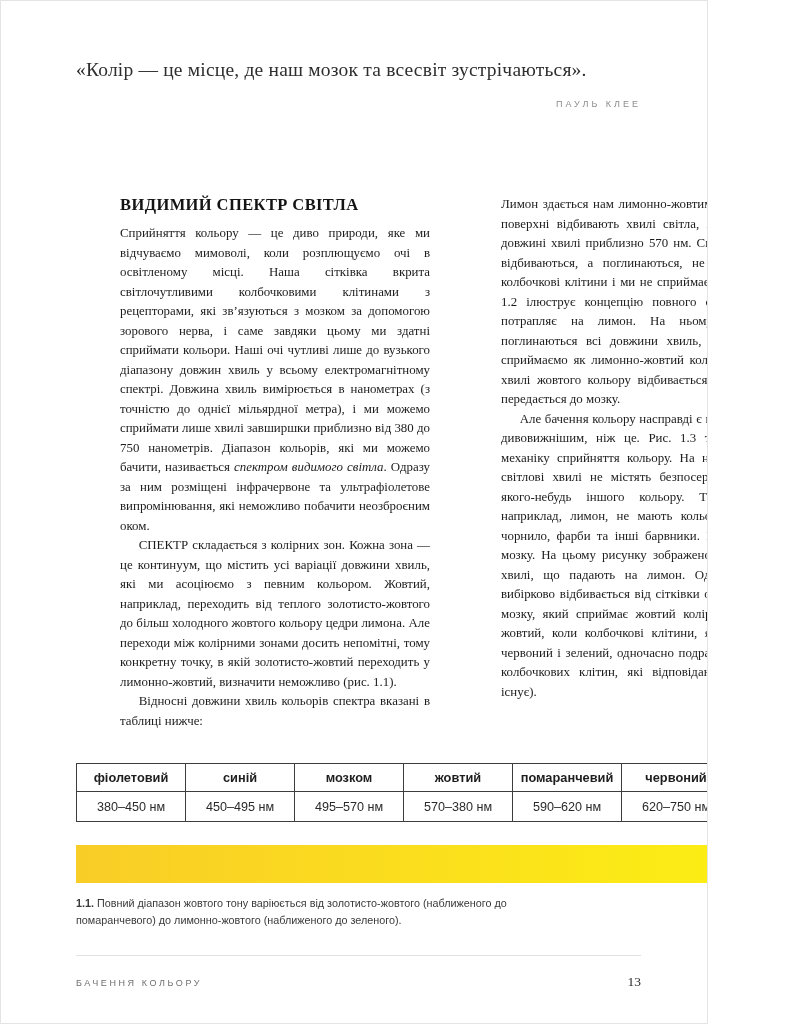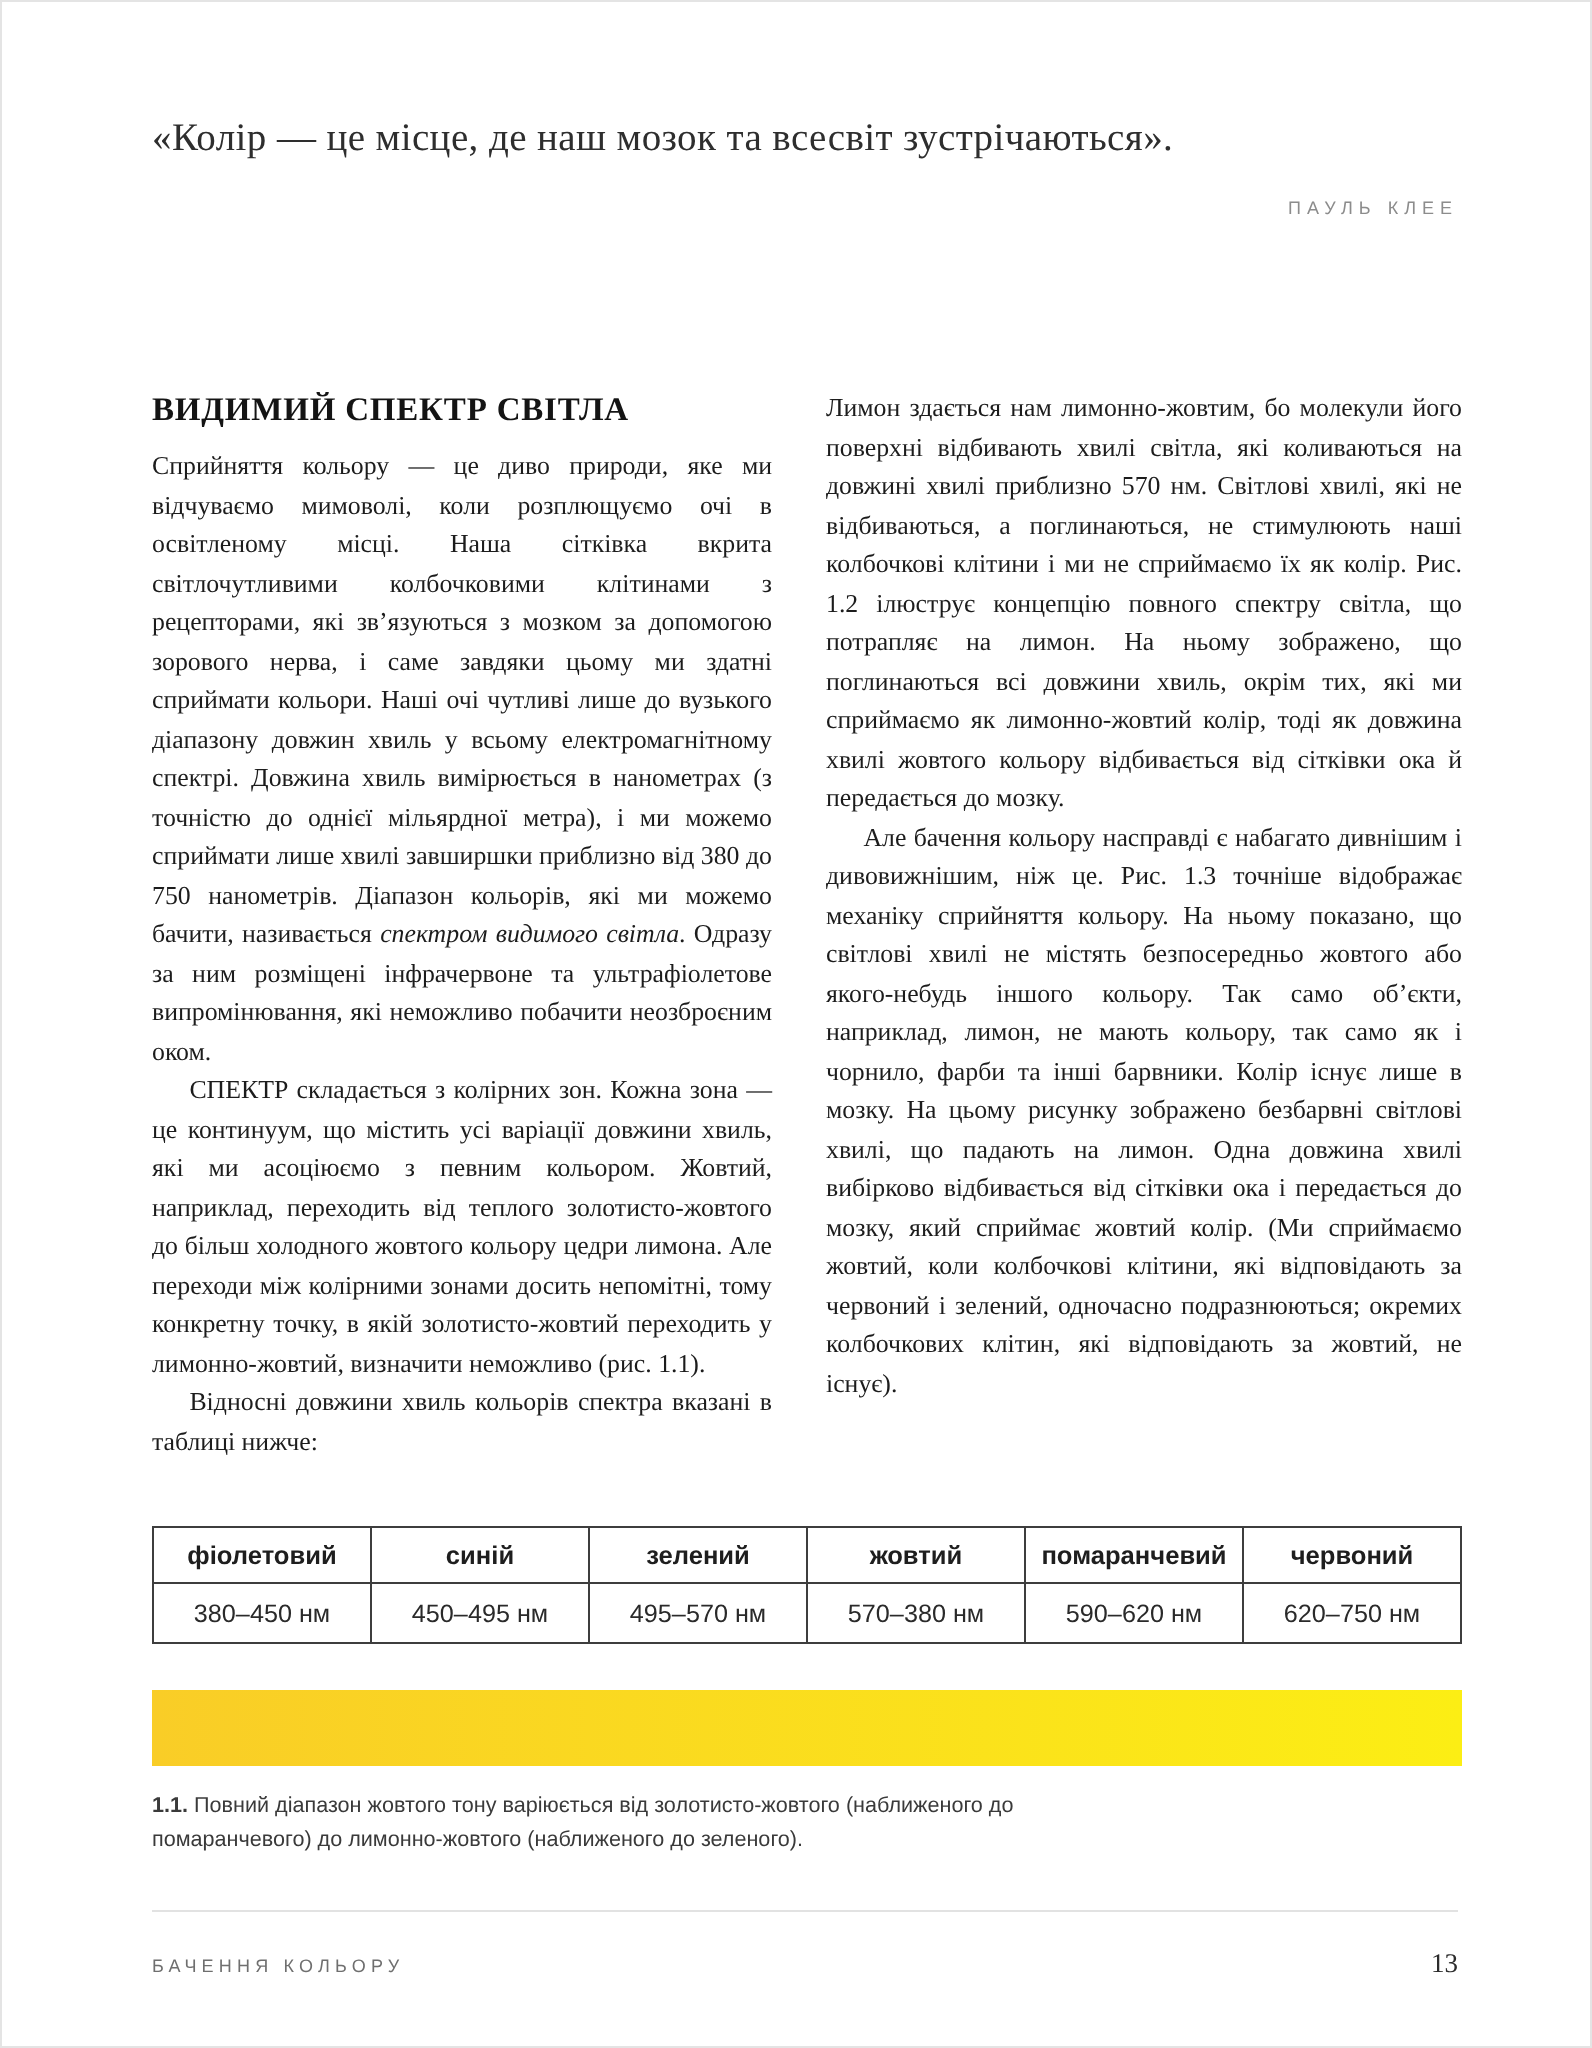--- a/index.html
+++ b/index.html
@@ -1,20 +1,20 @@
 <!DOCTYPE html>
 <html lang="uk"><head>
 <meta charset="utf-8">
 <style>
   * { margin: 0; padding: 0; box-sizing: border-box; }
   html, body { background: #fff; }
   body { width: 796px; height: 1024px; font-family: "Liberation Serif", serif; }
   .page {
     position: relative;
-    width: 796px; height: 1024px;
+    width: 708px; height: 1024px;
     background: #fff;
     border: 1px solid #e4e4e4;
     padding: 56px 66px 0 75px;
     overflow: hidden;
   }
   .quote {
     font-family: "Liberation Serif", serif;
     font-size: 19.5px;
     line-height: 1.35;
     color: #2e2e2e;
@@ -28,21 +28,21 @@
     letter-spacing: 3px;
     text-transform: uppercase;
     color: #8c8c8c;
   }
   .columns {
     display: flex;
     gap: 27px;
     margin-top: 86px;
     min-height: 552px;
   }
-  .col { text-align: justify; }
+  .col { text-align: justify; margin-left: 44px; }
   .col-left  { width: 310px; flex: 0 0 310px; }
   .col-right { width: 318px; flex: 0 0 318px; }
   .col h2 {
     font-family: "Liberation Serif", serif;
     font-size: 16.5px;
     font-weight: bold;
     letter-spacing: 0.4px;
     color: #141414;
     margin-bottom: 9px;
     text-align: left;
@@ -125,21 +125,21 @@
       <p>Лимон здається нам лимонно-жовтим, бо молекули його поверхні відбивають хвилі світла, які коливаються на довжині хвилі приблизно 570 нм. Світлові хвилі, які не відбиваються, а поглинаються, не стимулюють наші колбочкові клітини і ми не сприймаємо їх як колір. Рис. 1.2 ілюструє концепцію повного спектру світла, що потрапляє на лимон. На ньому зображено, що поглинаються всі довжини хвиль, окрім тих, які ми сприймаємо як лимонно-жовтий колір, тоді як довжина хвилі жовтого кольору відбивається від сітківки ока й передається до мозку.</p>
       <p class="indent">Але бачення кольору насправді є набагато дивнішим і дивовижнішим, ніж це. Рис. 1.3 точніше відображає механіку сприйняття кольору. На ньому показано, що світлові хвилі не містять безпосередньо жовтого або якого-небудь іншого кольору. Так само об’єкти, наприклад, лимон, не мають кольору, так само як і чорнило, фарби та інші барвники. Колір існує лише в мозку. На цьому рисунку зображено безбарвні світлові хвилі, що падають на лимон. Одна довжина хвилі вибірково відбивається від сітківки ока і передається до мозку, який сприймає жовтий колір. (Ми сприймаємо жовтий, коли колбочкові клітини, які відповідають за червоний і зелений, одночасно подразнюються; окремих колбочкових клітин, які відповідають за жовтий, не існує).</p>
     </div>
   </div>
 
   <table class="spectrum">
     <tbody>
         <tr>
       <th>фіолетовий</th>
       <th>синій</th>
-      <th>зелений</th>
+      <th>мозком</th>
       <th>жовтий</th>
       <th>помаранчевий</th>
       <th>червоний</th>
     </tr>
     <tr>
       <td>380–450 нм</td>
       <td>450–495 нм</td>
       <td>495–570 нм</td>
       <td>570–380 нм</td>
       <td>590–620 нм</td>

